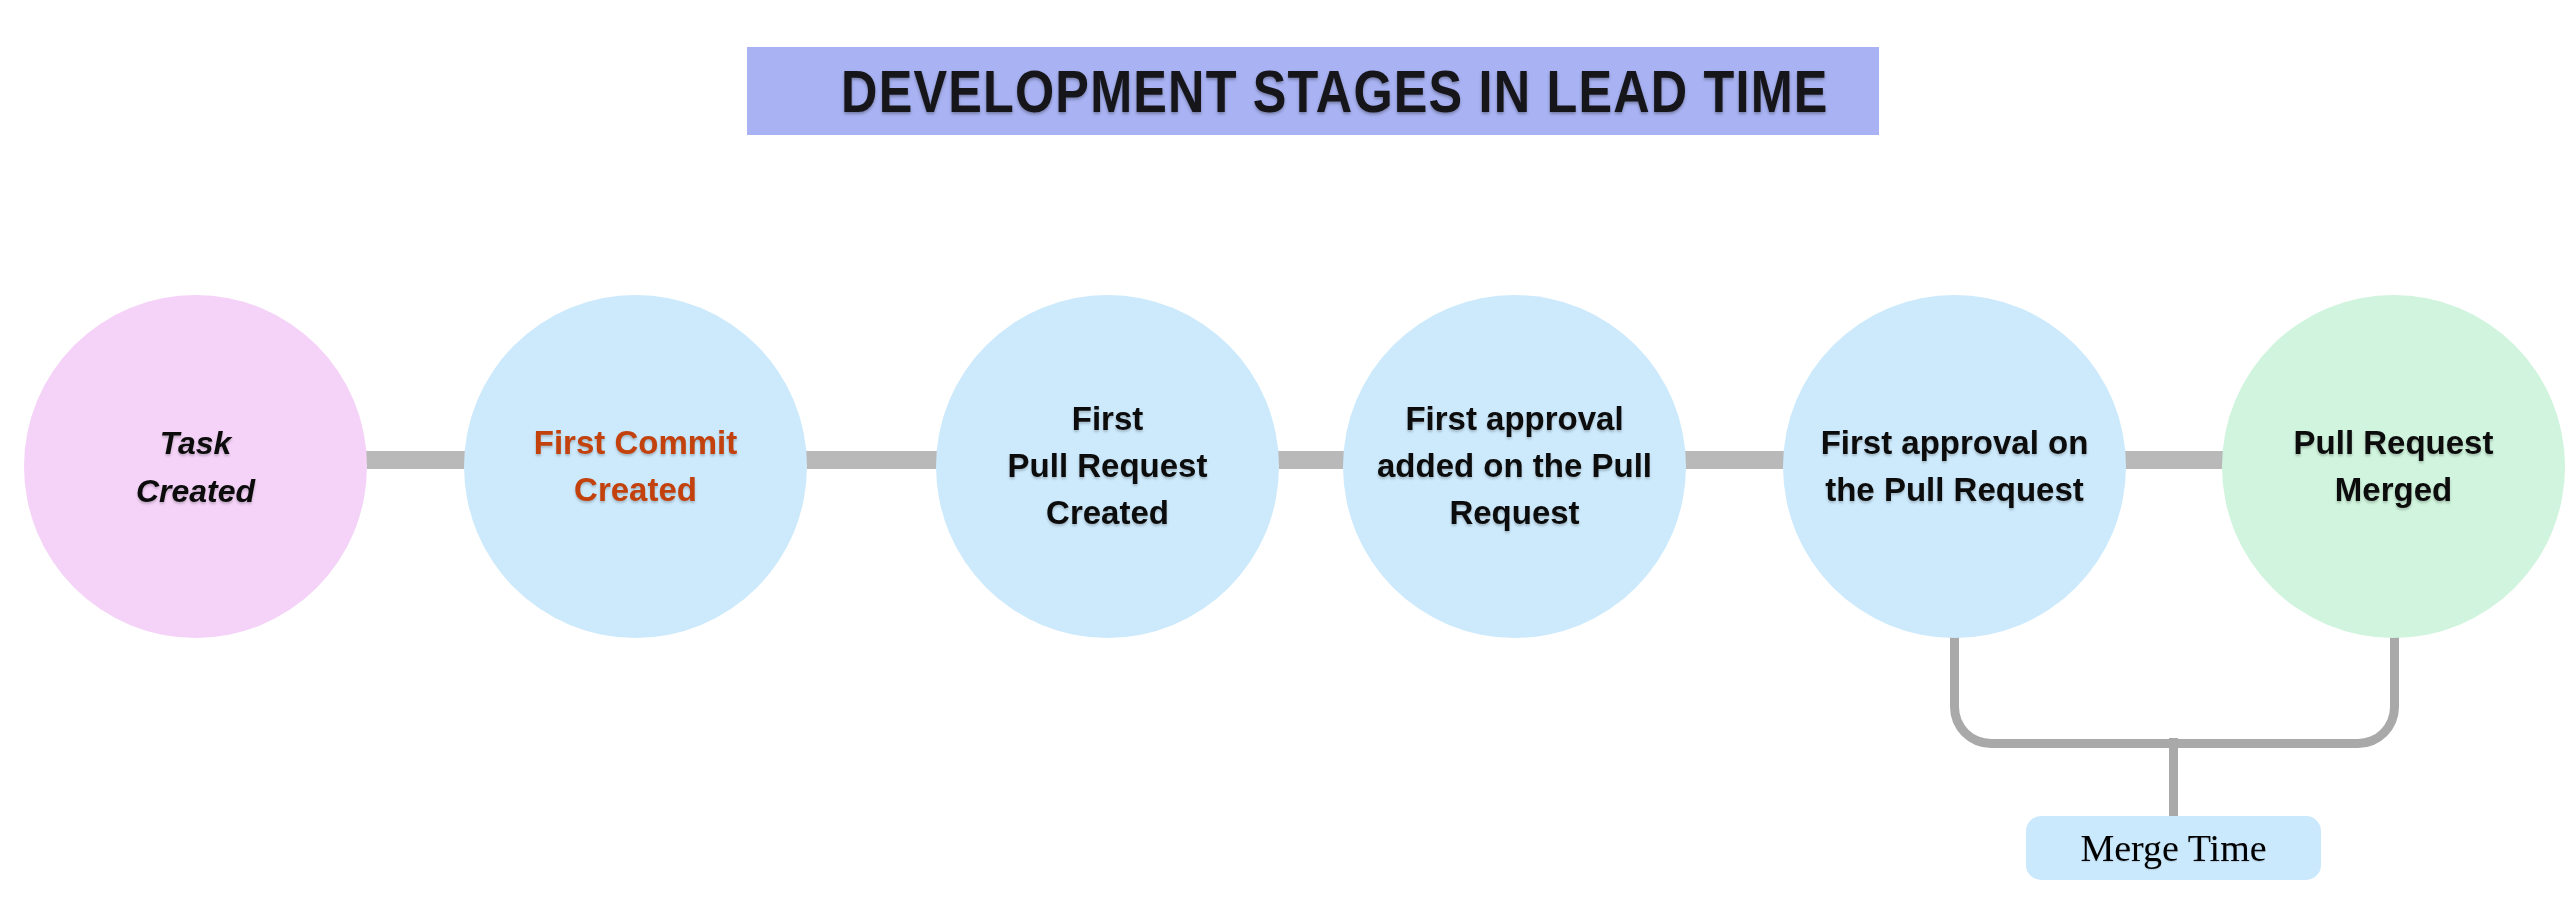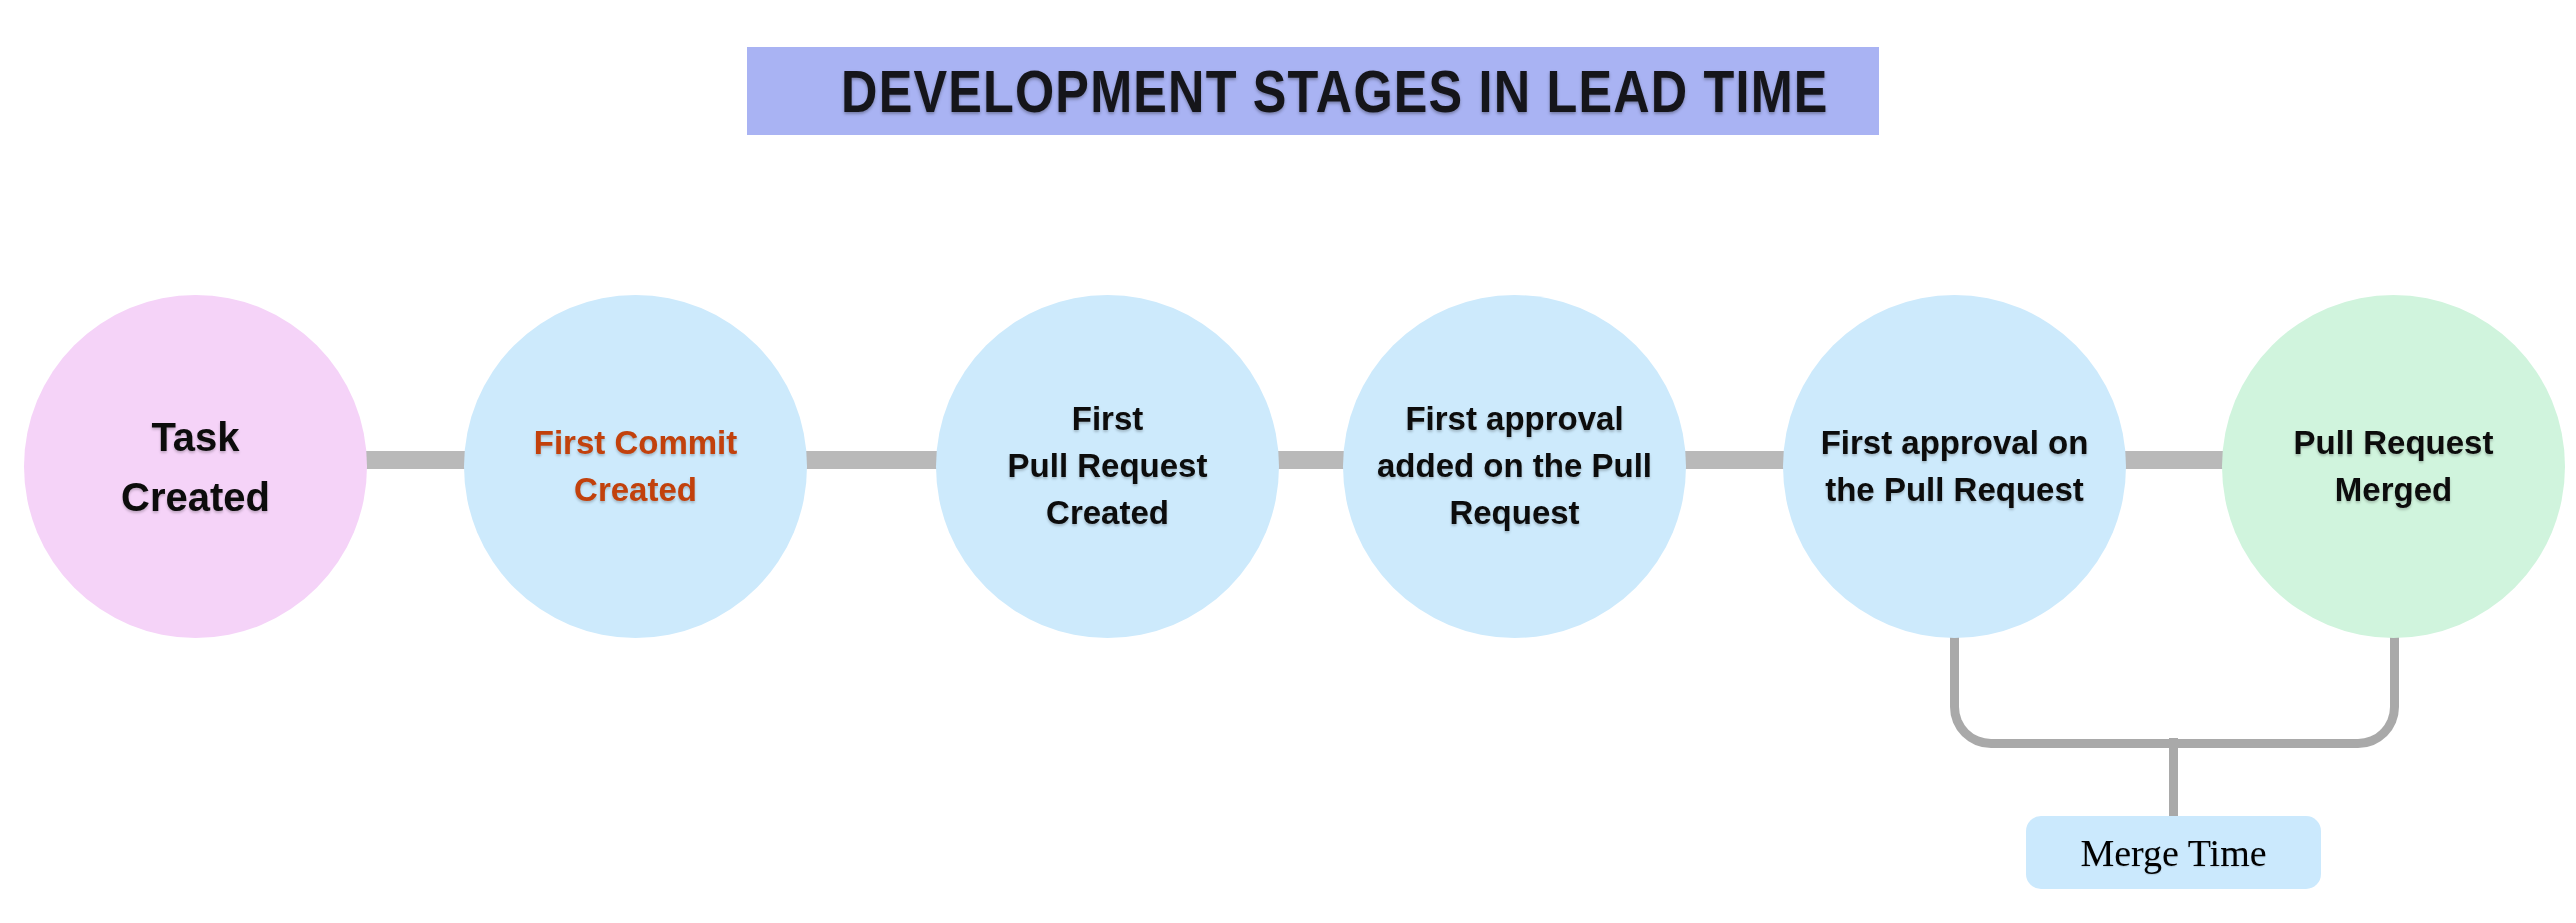--- a/index.html
+++ b/index.html
@@ -31,37 +31,37 @@
     position:absolute;top:295px;width:343px;height:343px;border-radius:50%;
     display:flex;align-items:center;justify-content:center;text-align:center;
     z-index:2;
   }
   .c1{left:24px}.c2{left:464px}.c3{left:936px}.c4{left:1343px}.c5{left:1783px}.c6{left:2222px}
   .label{
     font-weight:700;font-size:33px;line-height:1.42;
     white-space:pre-line;
     text-shadow:0 2.1px 2.7px rgba(0,0,0,0.22);
   }
-  .c1 .label{font-size:40px;line-height:1.5;}
+  .c1 .label{font-size:32px;line-height:1.5;font-style:italic;}
   
   .bracket{
     position:absolute;left:1950px;top:631px;width:431px;height:108px;
     box-sizing:content-box;
     border:9px solid #a9a9a9;border-top:none;
     border-radius:0 0 41px 41px;
     background:transparent;
     z-index:0;
   }
   .stem{
     position:absolute;left:2169px;top:738px;width:9px;height:78px;
     z-index:0;
   }
   
   .merge-box{
-    position:absolute;left:2026px;top:816px;width:295px;height:73px;
+    position:absolute;left:2026px;top:816px;width:295px;height:64px;
     border-radius:15px;
     display:flex;align-items:center;justify-content:center;
     z-index:2;
   }
   .merge-label{
     font-family:cursive;
     font-size:38px;color:#000000;white-space:nowrap;
     text-shadow:0 1.4px 1.4px rgba(0,0,0,0.15);
   }
 </style>

